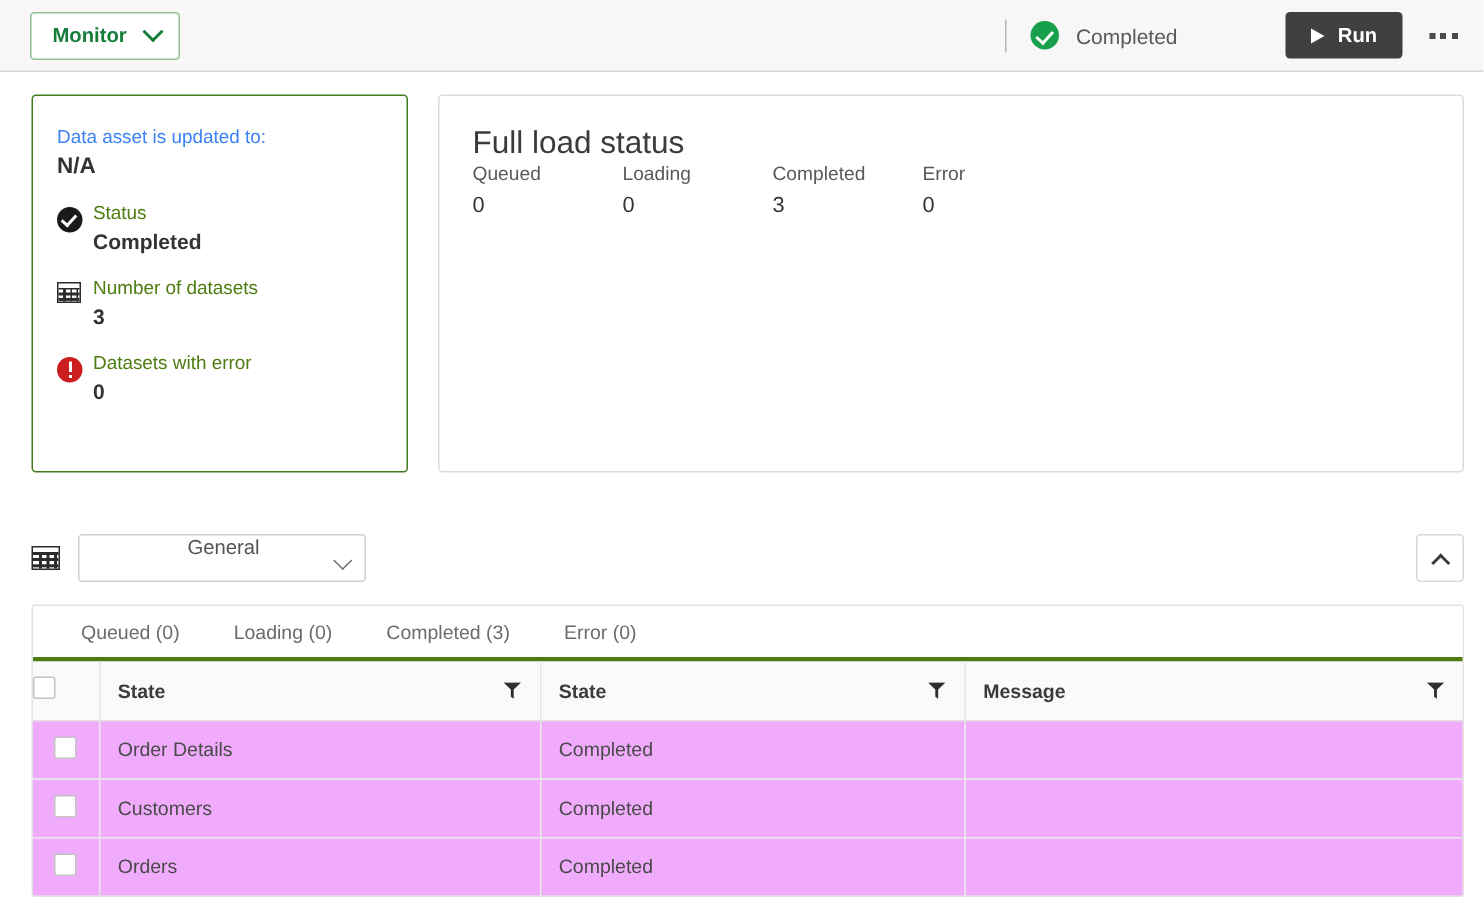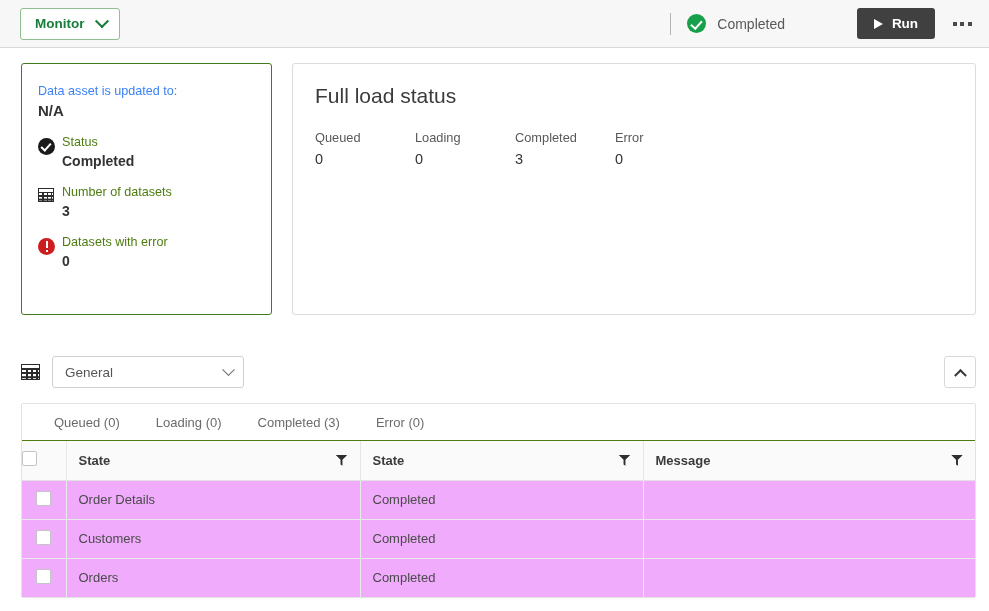--- a/index.html
+++ b/index.html
@@ -160,21 +160,21 @@
   
   .load-panel {
     position: absolute; left: 292px; top: 63px;
     width: 684px; height: 252px;
     border: 1px solid #dcdcdc;
     border-radius: 3px;
     background: #ffffff;
     padding: 20px 22px;
   }
   .load-title { font-size: 21px; color: #3b3b3b; font-weight: normal; }
-  .load-stats { display: flex; margin-top: 22px; }
+  .load-stats { display: flex; }
   .stat { width: 100px; }
   .stat-label { font-size: 12.8px; color: #595959; }
   .stat-value { font-size: 14.5px; color: #333; margin-top: 6px; }
 
   
   .selector-row {
     position: absolute; left: 21px; top: 355px;
     width: 955px; height: 34px;
     display: flex; align-items: center;
   }
@@ -195,20 +195,21 @@
   .sel-table-ico .vbars span { position:absolute; top:0; bottom:0; width:1.6px; background:#2b2b2b; }
 
   .select-box {
     width: 192px; height: 32px;
     border: 1px solid #d0d0d0;
     border-radius: 3px;
     background: #ffffff;
     display: flex; align-items: center;
     padding: 0 10px 0 12px;
     cursor: pointer;
+    flex-direction: column;
   }
   .select-box .val { font-size: 13.5px; color: #555; }
   .select-box .chev {
     margin-left: auto;
     width: 9px; height: 9px;
     border-right: 1.8px solid #6d6d6d;
     border-bottom: 1.8px solid #6d6d6d;
     transform: rotate(45deg) translate(-2px,-2px);
   }
   .collapse-btn {
@@ -232,21 +233,21 @@
     position: absolute; left: 21px; top: 403px;
     width: 955px;
     border: 1px solid #e2e2e2;
     border-radius: 2px;
     background: #ffffff;
   }
   .tabs {
     height: 37px;
     display: flex; align-items: center;
     padding-left: 14px;
-    border-bottom: 1px solid #4d7c0f;
+    border-bottom: 3px solid #4d7c0f;
     background: #ffffff;
   }
   .tab {
     font-size: 13px; color: #6b6b6b;
     padding: 0 18px;
     height: 37px; line-height: 37px;
     cursor: pointer;
     white-space: nowrap;
   }
 

